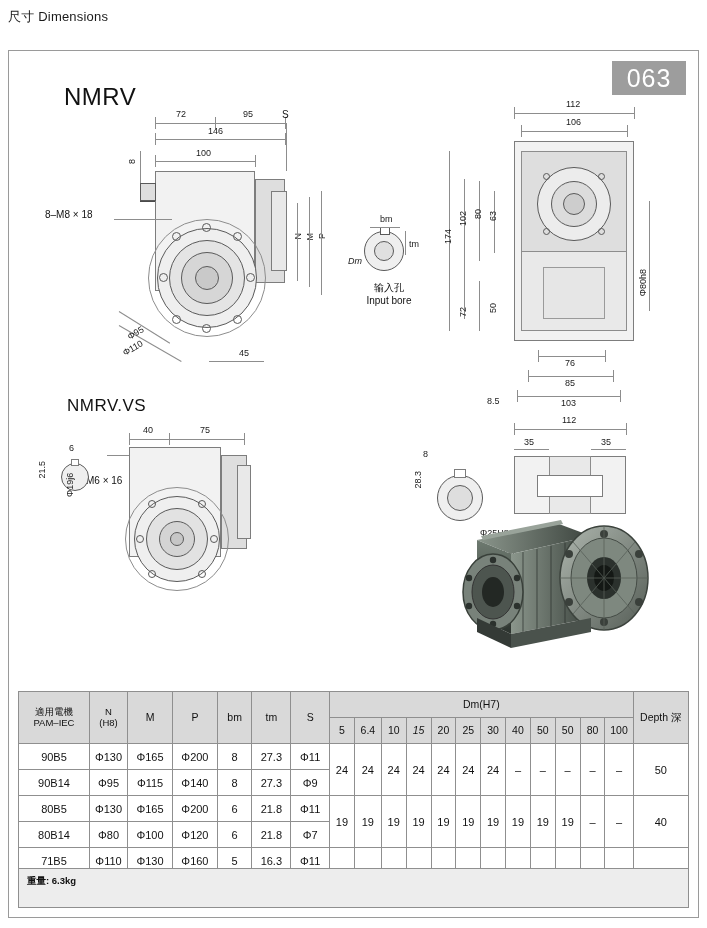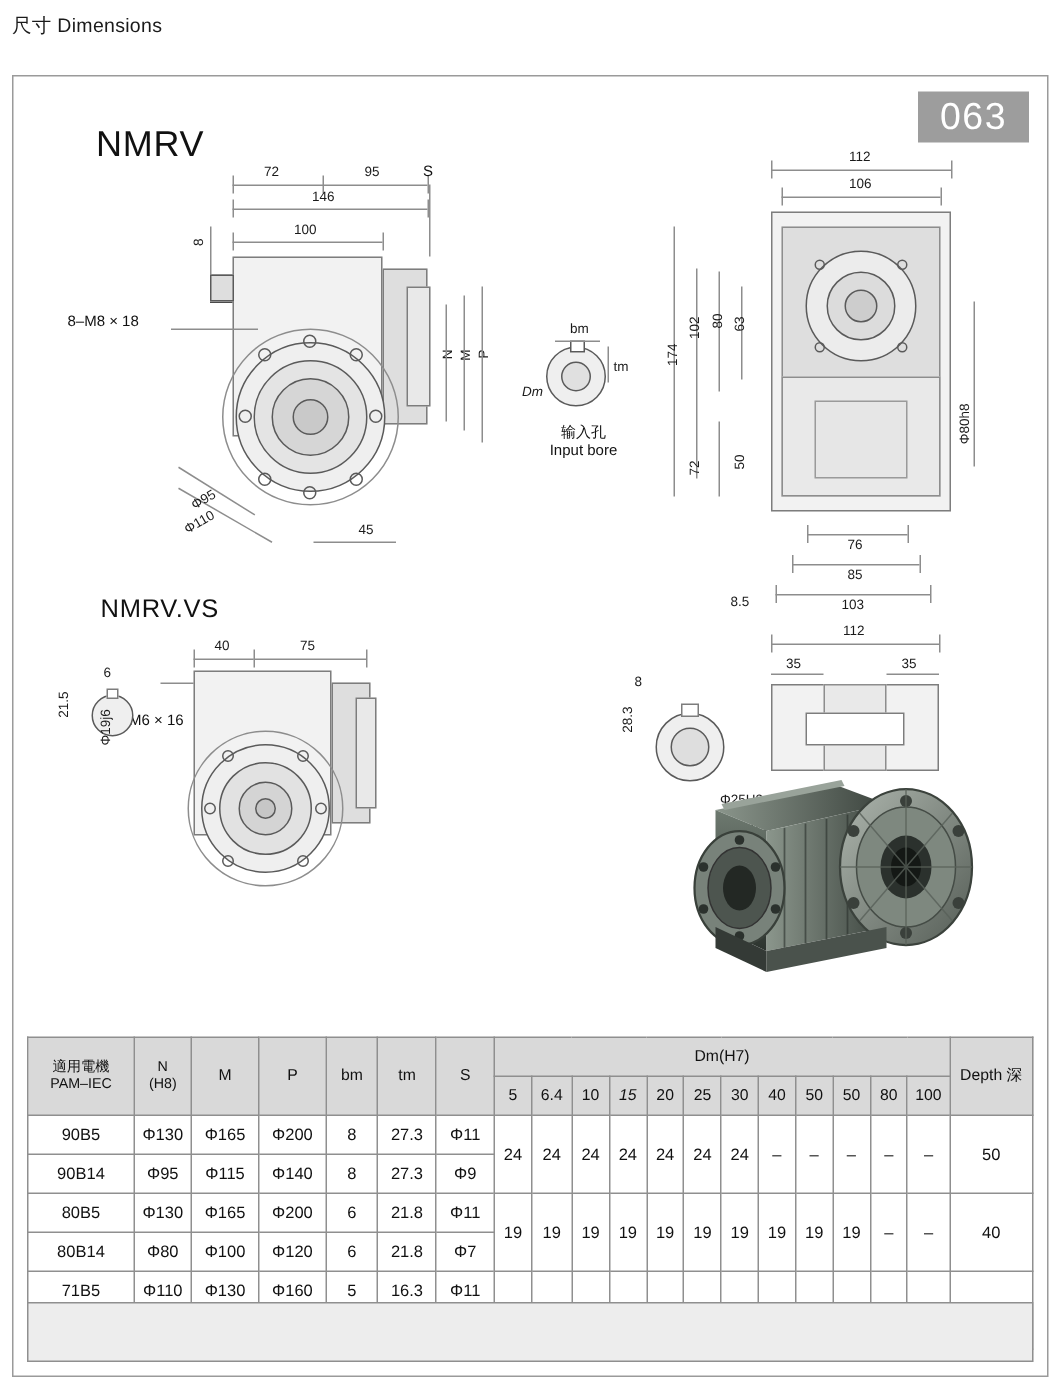--- a/index.html
+++ b/index.html
@@ -502,16 +502,17 @@
           <td>Φ85</td>
           <td>Φ105</td>
           <td>5</td>
           <td>16.3</td>
           <td>Φ7</td>
         </tr>
       </tbody>
     </table>
 
     <div class="weight-box">
+      <div style="font-weight:bold;">重量: 6.3kg</div>
     </div>
 
   </div>
 </div>
 
 </body></html>

